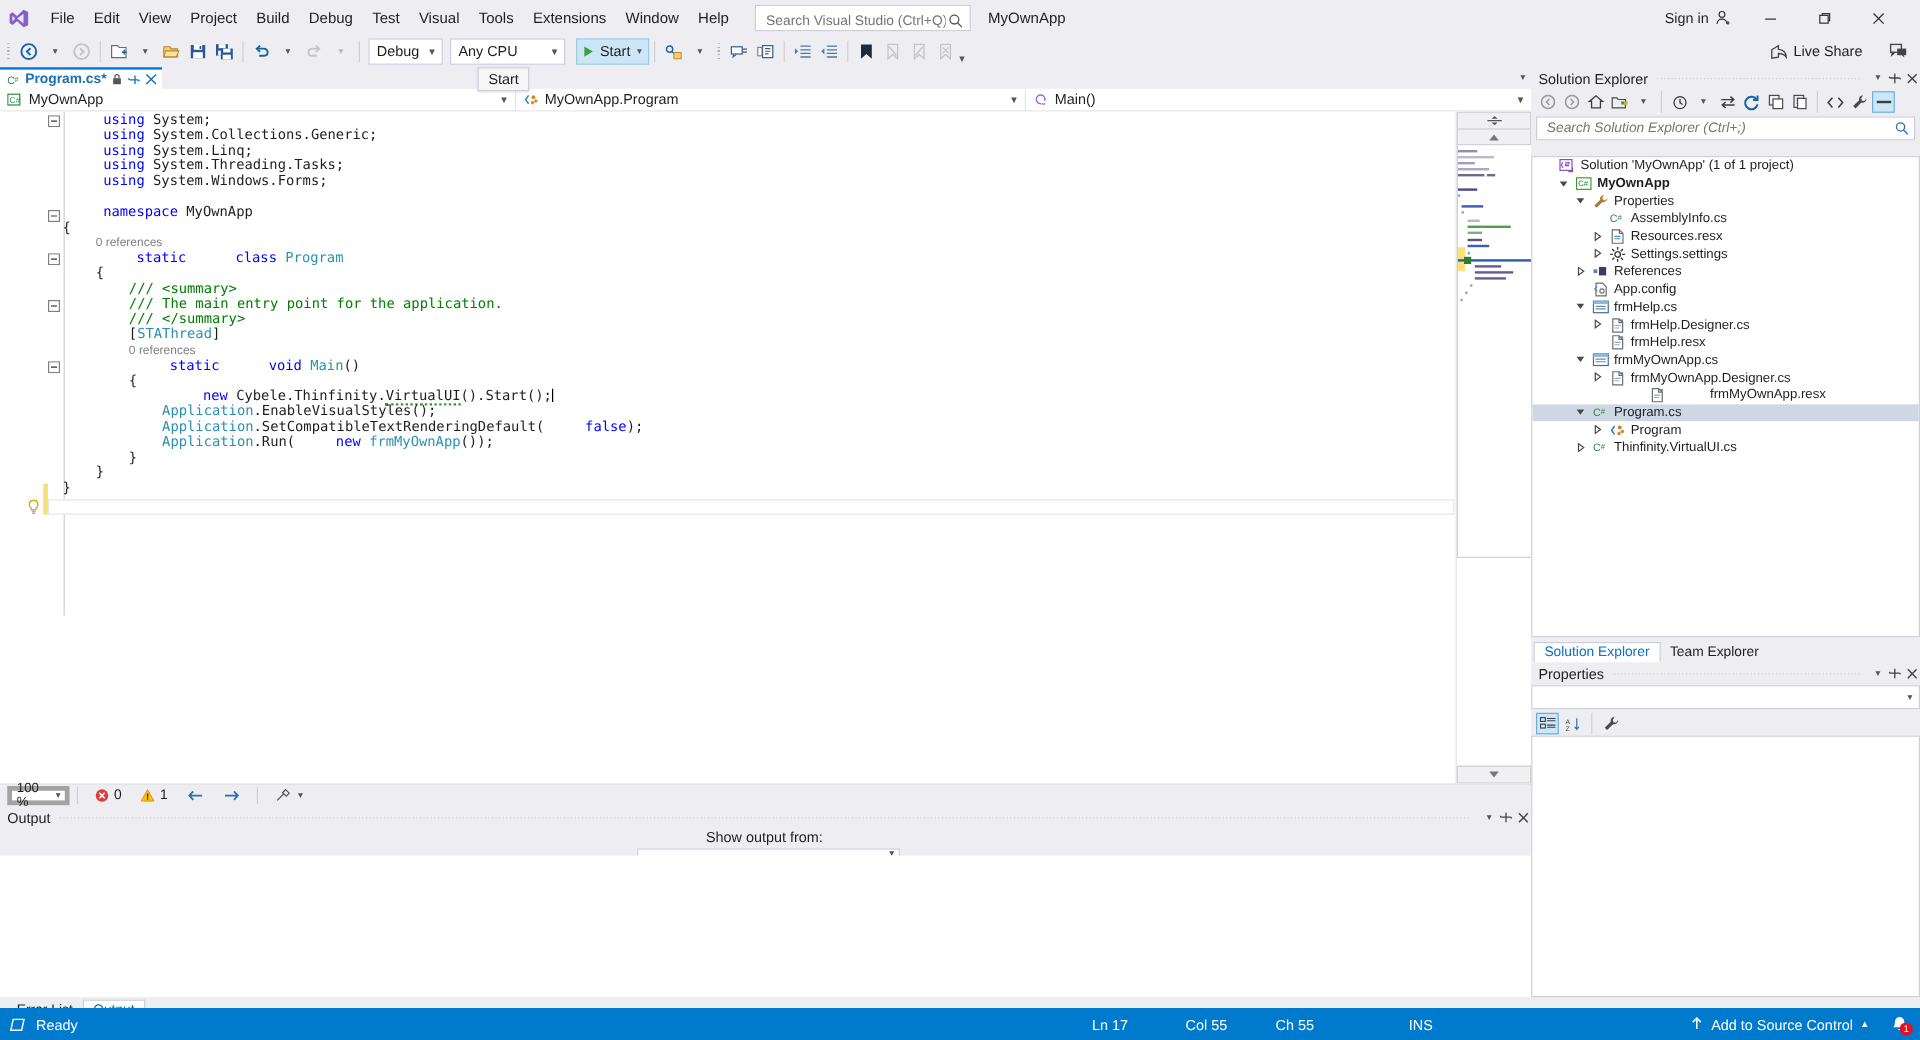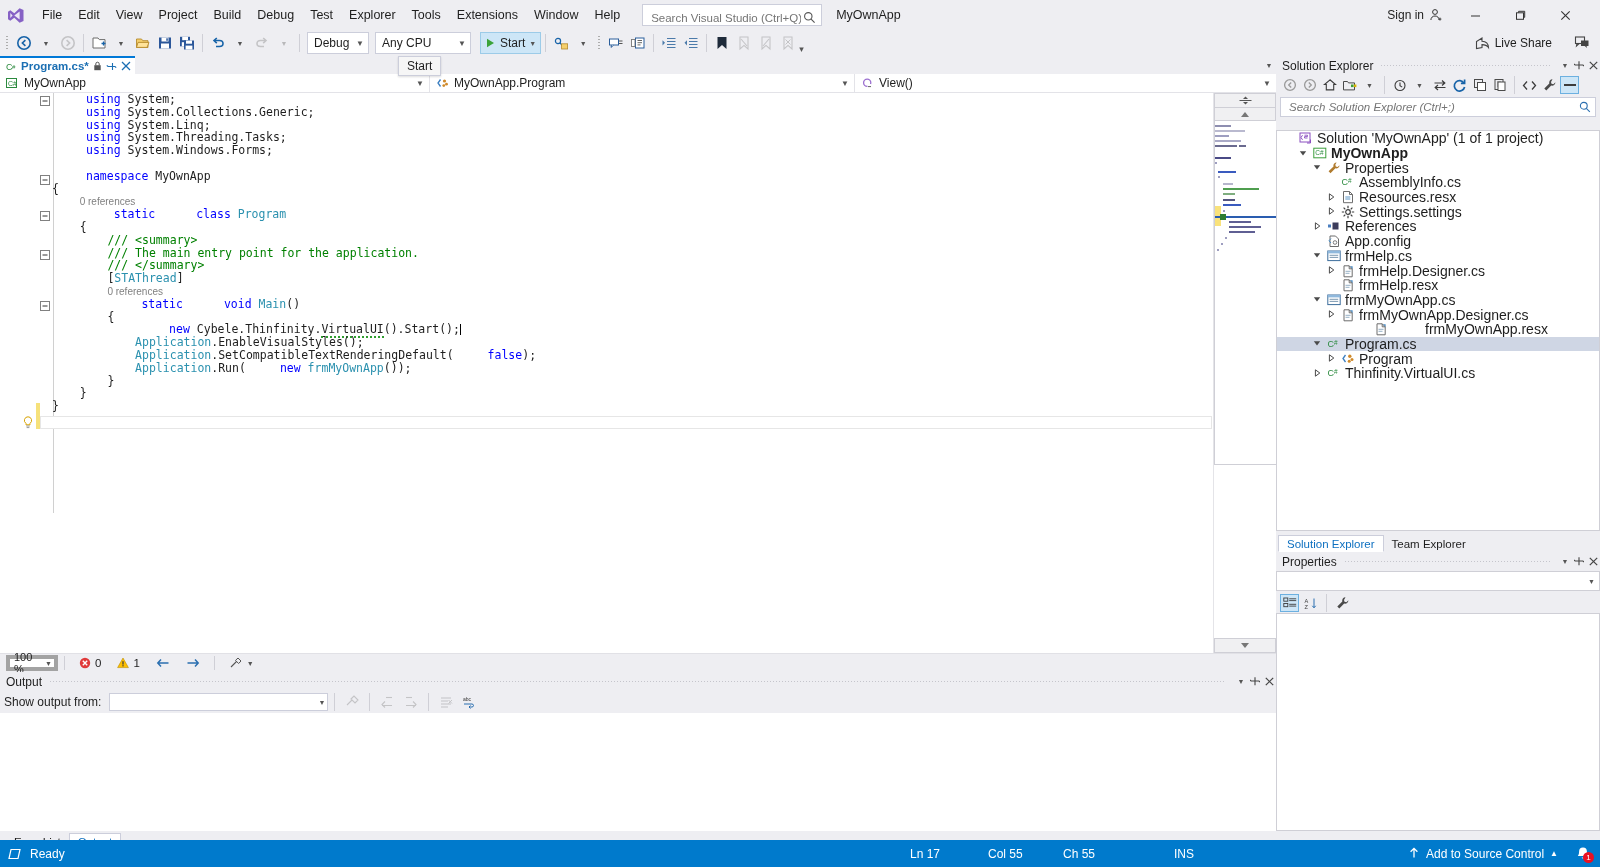--- a/index.html
+++ b/index.html
@@ -170,21 +170,21 @@
   .op-header {
     height:19px; display:flex; align-items:center; padding-left:6px; position:relative;
   }
   .op-title { font-size:12px; color:#1e1e1e; }
   .op-dots {
     flex:1; height:8px; margin:0 8px;
     background-image: repeating-linear-gradient(to right,#c5c5cc 0 1px, transparent 1px 3px);
     background-position: 0 3px; background-repeat:repeat-x; background-size:3px 1px;
   }
   .op-ctl { width:14px; height:16px; display:flex; align-items:center; justify-content:center; cursor:default;}
-  .op-toolbar { height:22px; display:flex; align-items:center; padding-left:4px; gap:2px; }
+  .op-toolbar { height:22px; display:flex; align-items:center; padding-left:4px; gap:2px;flex-direction:column; }
   .op-label { font-size:12px; margin-right:6px; }
   .op-combo {
     width:219px; height:18px; background:#fff; border:1px solid #cccedb;
     display:flex; align-items:center; padding:0 2px 0 4px; font-size:11.5px;
   }
   .op-combo .arr { margin-left:auto; font-size:7px; color:#555; }
   .op-body { position:absolute; left:0; top:41px; right:0; bottom:0; background:#fff; }
 
   .bottom-tabs {
     position:absolute; left:0; bottom:17px; width:1276px; height:19px;
@@ -226,21 +226,21 @@
     position:absolute; left:0; right:0; top:74px; height:401px; background:#fff;
     border:1px solid #cfcfd6; overflow:hidden; font-size:12px;
   }
   .tr {
     height:14.7px; display:flex; align-items:center; gap:4px; cursor:default;
     white-space:nowrap; padding-right:4px;
   }
   .tr.sel { background:#cfd6e4; }
   .tw { width:12px; height:12px; flex:0 0 12px; display:flex; align-items:center; justify-content:center; }
   .ti { width:14px; height:14px; flex:0 0 14px; display:flex; align-items:center; justify-content:center; }
-  .tl { font-size:14px; }
+  .tl { font-size:11px; }
   .tl.bold { font-weight:bold; }
   .se-tabs {
     position:absolute; left:0; top:477px; width:324px; height:19px;
     display:flex; align-items:flex-end; padding-left:2px; background:#eeeef2;
   }
   .setab {
     height:17px; padding:0 8px; font-size:11.5px; display:flex; align-items:center; cursor:default;
   }
   .setab.active { background:#fff; border:1px solid #cccedb; border-bottom-color:#fff; color:#0e70c0; }
   .props-panel { position:absolute; left:0; top:496px; width:324px; bottom:0; background:#eeeef2; }
@@ -285,21 +285,21 @@
       </svg>
     </div>
     <div class="menubar">
       <div class="menu-item">File</div>
       <div class="menu-item">Edit</div>
       <div class="menu-item">View</div>
       <div class="menu-item">Project</div>
       <div class="menu-item">Build</div>
       <div class="menu-item">Debug</div>
       <div class="menu-item">Test</div>
-      <div class="menu-item">Explorer</div>
+      <div class="menu-item">Visual</div>
       <div class="menu-item">Tools</div>
       <div class="menu-item">Extensions</div>
       <div class="menu-item">Window</div>
       <div class="menu-item">Help</div>
     </div>
     <div class="search-box">
       <input readonly="" placeholder="Search Visual Studio (Ctrl+Q)" style="">
       <span class="search-ico">
         <svg width="13" height="13" viewBox="0 0 13 13">
           <circle cx="5.3" cy="5.3" r="3.7" fill="none" stroke="#555" stroke-width="1.1"></circle>
@@ -579,21 +579,21 @@
         <span class="arr">▼</span>
       </div>
       <div class="nav-combo" style="width:421px; border-right:0;">
         <span>
           <svg width="13" height="13" viewBox="0 0 13 13">
             <path d="M6.2 2.2a3.6 3.6 0 1 0 0 7.2 3.6 3.6 0 0 0 0-7.2z" fill="none" stroke="#9b6fd0" stroke-width="1.3"></path>
             <rect x="6.5" y="7" width="4" height="4" fill="#fff"></rect>
             <path d="M7 9.6h3" stroke="#555" stroke-width="0.9"></path>
           </svg>
         </span>
-        <span>View()</span>
+        <span>Main()</span>
         <span class="arr">▼</span>
       </div>
     </div>
 
     <div class="code-area">
 
       <div class="vline" style="left:53px; top:0; height:420px;"></div>
 
       <div class="bulb" style="top:323px;">
         <svg width="12" height="13" viewBox="0 0 12 13">

